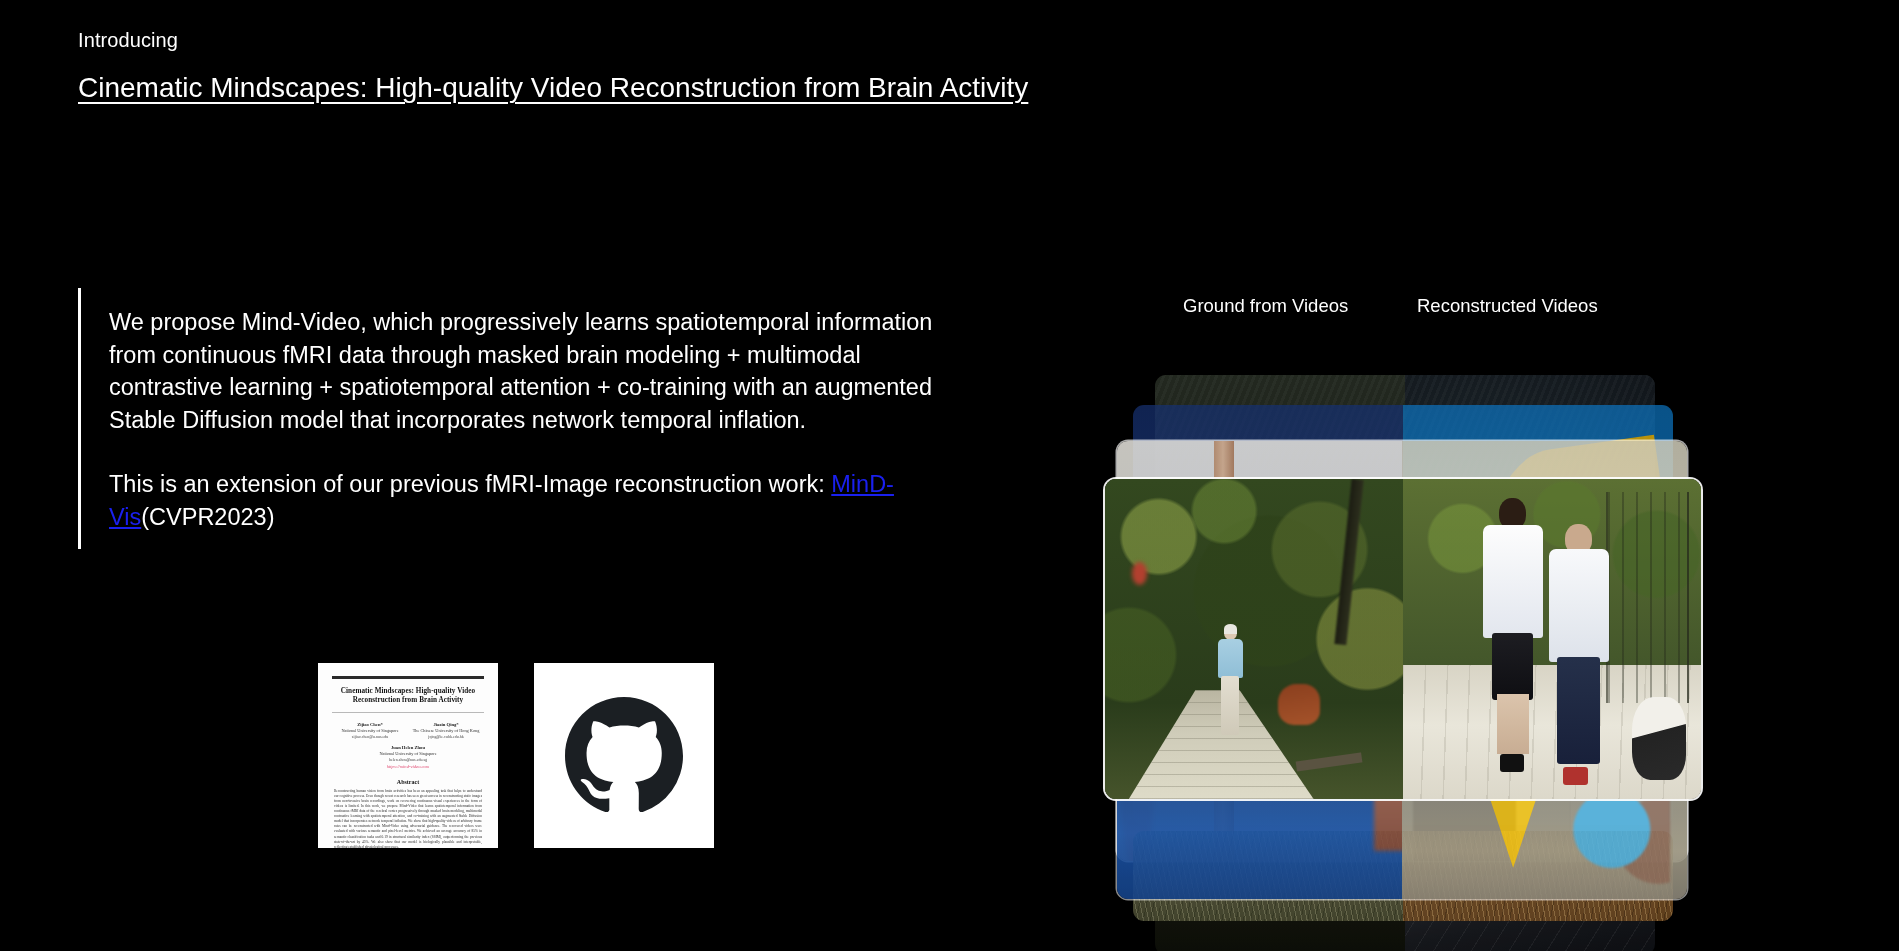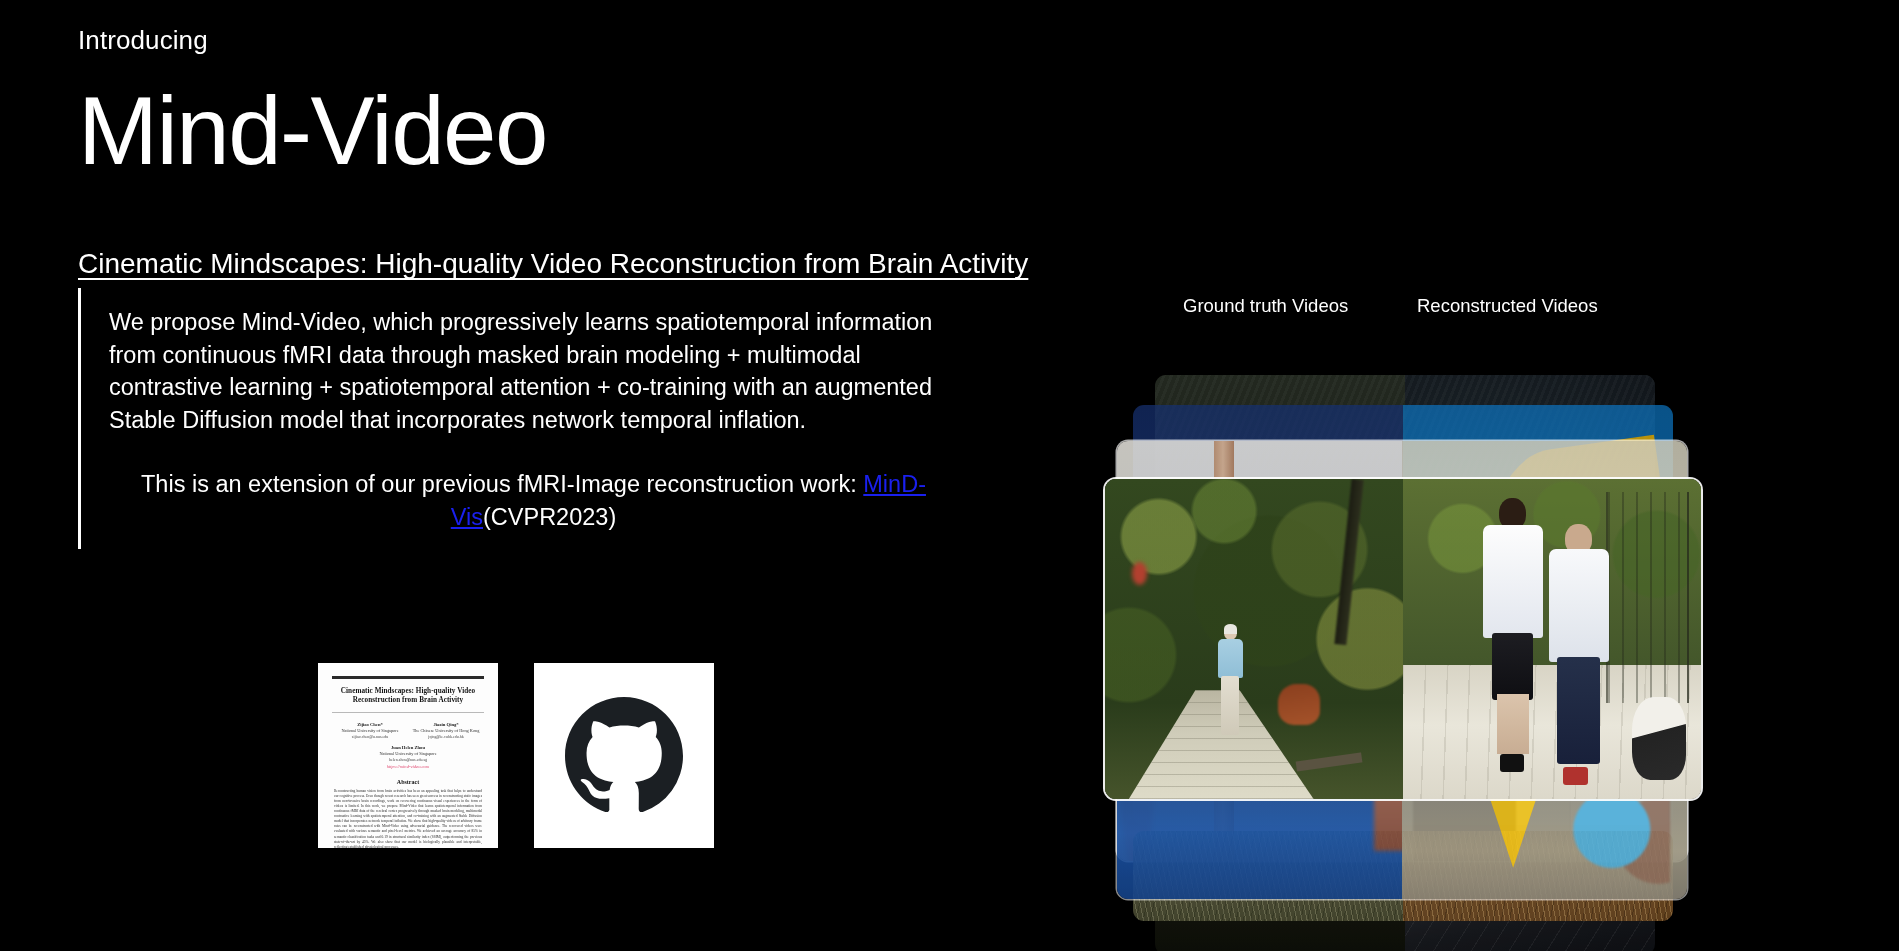--- a/index.html
+++ b/index.html
@@ -14,21 +14,21 @@
     font-family: "Liberation Sans", "DejaVu Sans", sans-serif;
     color: #ffffff;
     -webkit-font-smoothing: antialiased;
   }
 
   .page { position: relative; width: 1899px; height: 951px; background:#000; }
 
   
   .header { position: absolute; left: 78px; top: 27px; }
   .eyebrow {
-    font-size: 26px;
+    font-size: 20px;
     line-height: 26px;
     color: #ffffff;
     font-weight: 400;
     letter-spacing: 0.1px;
   }
   .hero-title {
     font-size: 96px;
     line-height: 104px;
     font-weight: 400;
     color: #ffffff;
@@ -62,21 +62,21 @@
     padding-bottom: 16px;
   }
   .para {
     font-size: 23.5px;
     line-height: 32.5px;
     font-weight: 400;
     color: #ffffff;
     margin: 0;
     max-width: 860px;
   }
-  .para + .para { margin-top: 32px; text-align: center; }
+  .para + .para { margin-top: 32px; }
   .inline-link {
     color: #1a20ee;
     text-decoration: underline;
     text-underline-offset: 2px;
     cursor: pointer;
   }
 
   
   .thumbs {
     position: absolute;
@@ -366,21 +366,20 @@
   .s6r::after { content:""; position:absolute; inset:0;
     background: repeating-linear-gradient(122deg, rgba(255,255,255,.07) 0 1px, rgba(0,0,0,0) 1px 16px); }
 </style>
 </head>
 <body>
 
 <div class="page">
 
   <div class="header">
     <div class="eyebrow">Introducing</div>
-    <h1 class="hero-title">Mind-Video</h1>
     <div class="hero-subtitle">Cinematic Mindscapes: High-quality Video Reconstruction from Brain Activity</div>
   </div>
 
   <div class="left-col">
     <div class="blockquote">
       <p class="para">We propose Mind-Video, which progressively learns spatiotemporal information from continuous fMRI data through masked brain modeling + multimodal contrastive learning + spatiotemporal attention + co-training with an augmented Stable Diffusion model that incorporates network temporal inflation.</p>
       <p class="para"><span>This is an extension of our previous fMRI-Image reconstruction work: </span><a class="inline-link">MinD-Vis</a><span>(CVPR2023)</span></p>
     </div>
   </div>
 
@@ -420,21 +419,21 @@
           <path fill="#1b1f23" d="M8 0C3.58 0 0 3.58 0 8c0 3.54 2.29 6.53 5.47 7.59.4.07.55-.17.55-.38 0-.19-.01-.82-.01-1.49-2.01.37-2.53-.49-2.69-.94-.09-.23-.48-.94-.82-1.13-.28-.15-.68-.52-.01-.53.63-.01 1.08.58 1.23.82.72 1.21 1.87.87 2.33.66.07-.52.28-.87.51-1.07-1.78-.2-3.64-.89-3.64-3.95 0-.87.31-1.59.82-2.15-.08-.2-.36-1.02.08-2.12 0 0 .67-.21 2.2.82.64-.18 1.32-.27 2-.27s1.36.09 2 .27c1.53-1.04 2.2-.82 2.2-.82.44 1.1.16 1.92.08 2.12.51.56.82 1.27.82 2.15 0 3.07-1.87 3.75-3.65 3.95.29.25.54.73.54 1.48 0 1.07-.01 1.93-.01 2.2 0 .21.15.46.55.38A8.01 8.01 0 0 0 16 8c0-4.42-3.58-8-8-8z"></path>
         </svg>
       </span>
     </div>
 
   </div>
 
   <div class="right-col">
 
     <div class="video-labels">
-      <span class="lbl-gt">Ground truth Videos</span>
+      <span class="lbl-gt">Ground from Videos</span>
       <span class="lbl-rc">Reconstructed Videos</span>
     </div>
 
     <div class="stack">
 
       <div class="card c0">
         <div class="half s0l"></div>
         <div class="half s0r"></div>
       </div>
 

